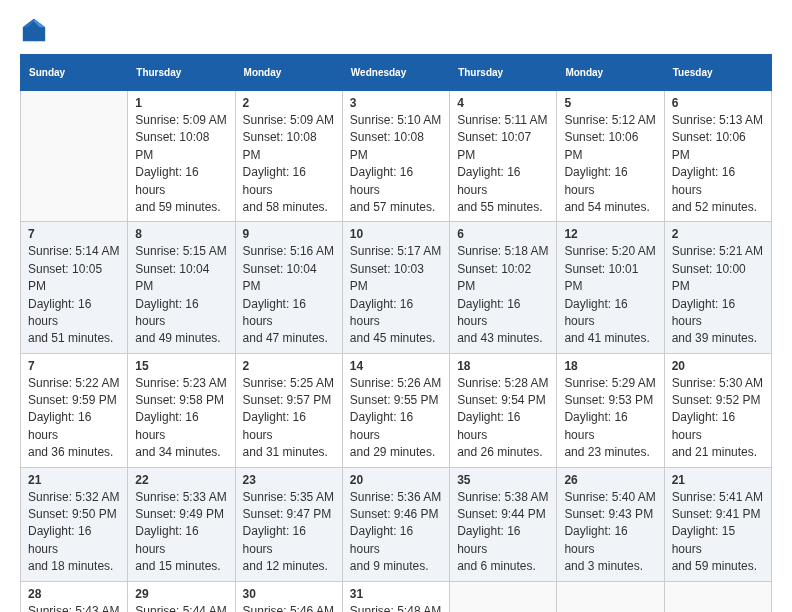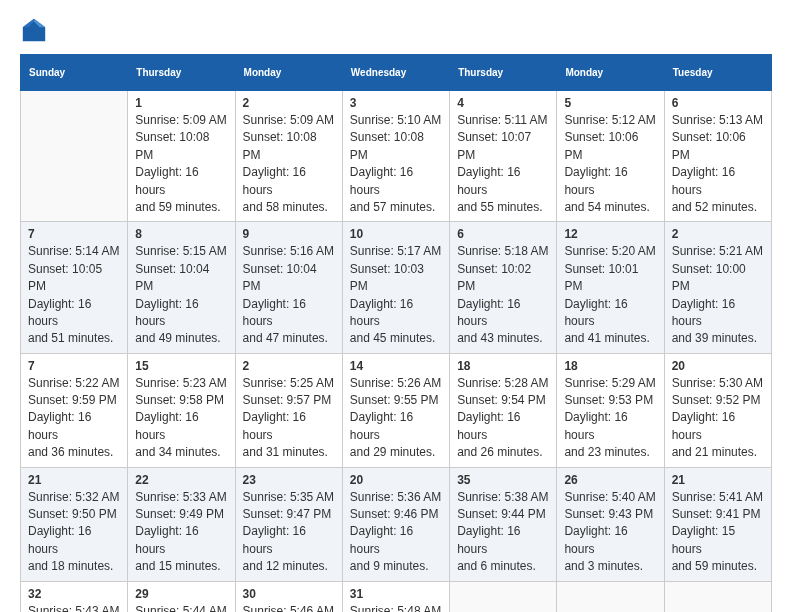--- a/index.html
+++ b/index.html
@@ -240,21 +240,21 @@
           <span class="day-number">26</span>
           <div class="day-info">Sunrise: 5:40 AM<br>Sunset: 9:43 PM<br>Daylight: 16 hours<br>and 3 minutes.</div>
         </td>
         <td>
           <span class="day-number">21</span>
           <div class="day-info">Sunrise: 5:41 AM<br>Sunset: 9:41 PM<br>Daylight: 15 hours<br>and 59 minutes.</div>
         </td>
       </tr>
       <tr>
         <td>
-          <span class="day-number">32</span>
+          <span class="day-number">28</span>
           <div class="day-info">Sunrise: 5:43 AM<br>Sunset: 9:39 PM<br>Daylight: 15 hours<br>and 56 minutes.</div>
         </td>
         <td>
           <span class="day-number">29</span>
           <div class="day-info">Sunrise: 5:44 AM<br>Sunset: 9:38 PM<br>Daylight: 15 hours<br>and 53 minutes.</div>
         </td>
         <td>
           <span class="day-number">30</span>
           <div class="day-info">Sunrise: 5:46 AM<br>Sunset: 9:36 PM<br>Daylight: 15 hours<br>and 49 minutes.</div>
         </td>

